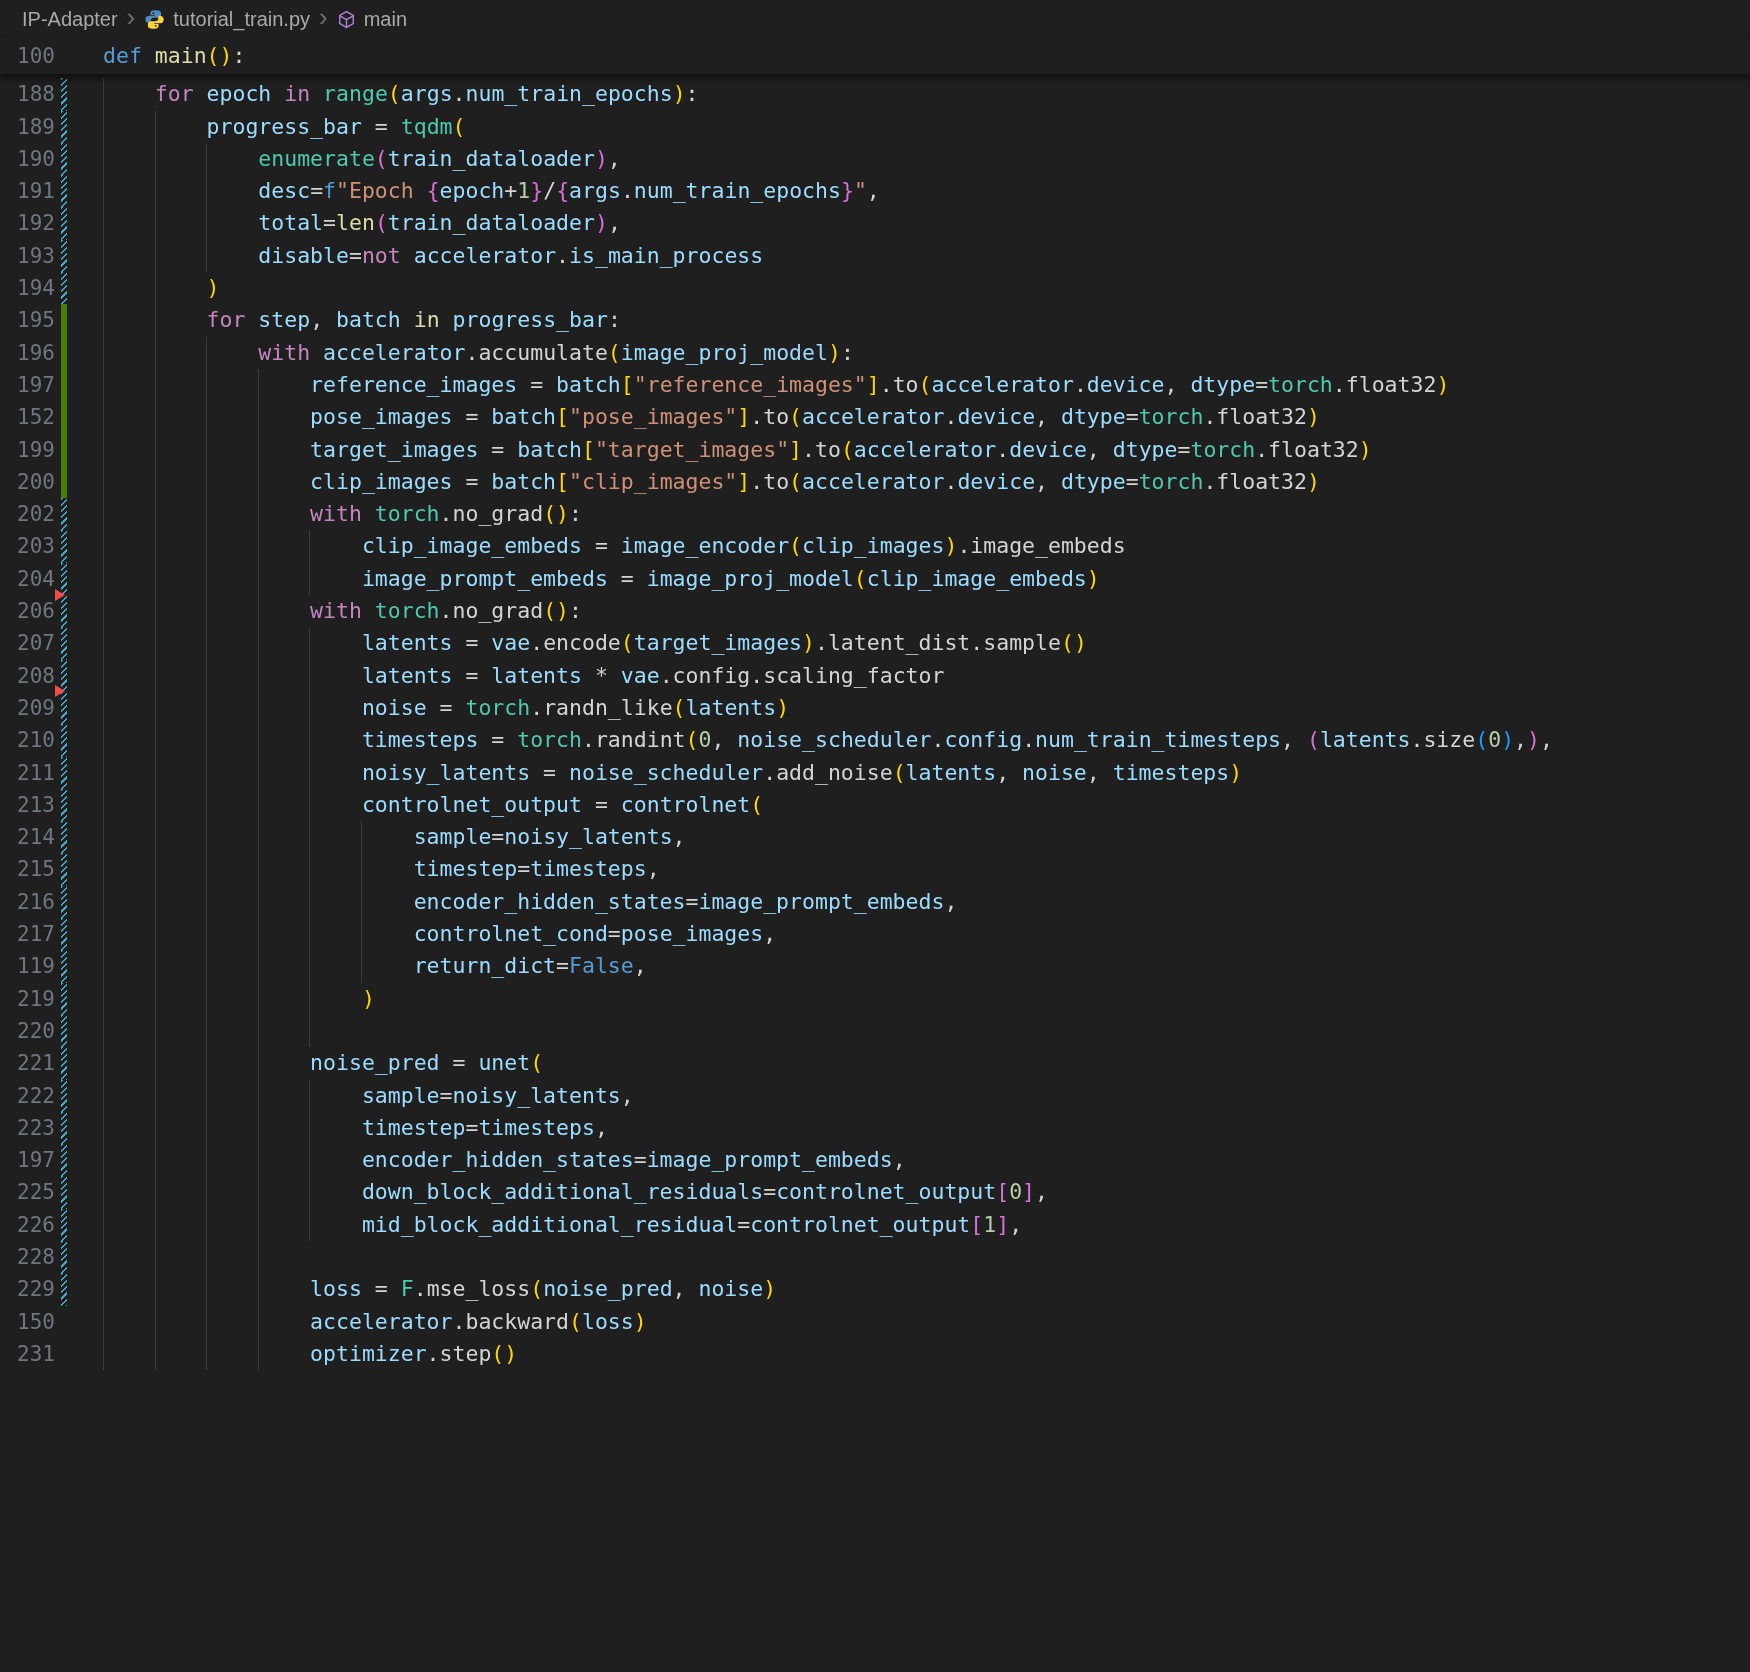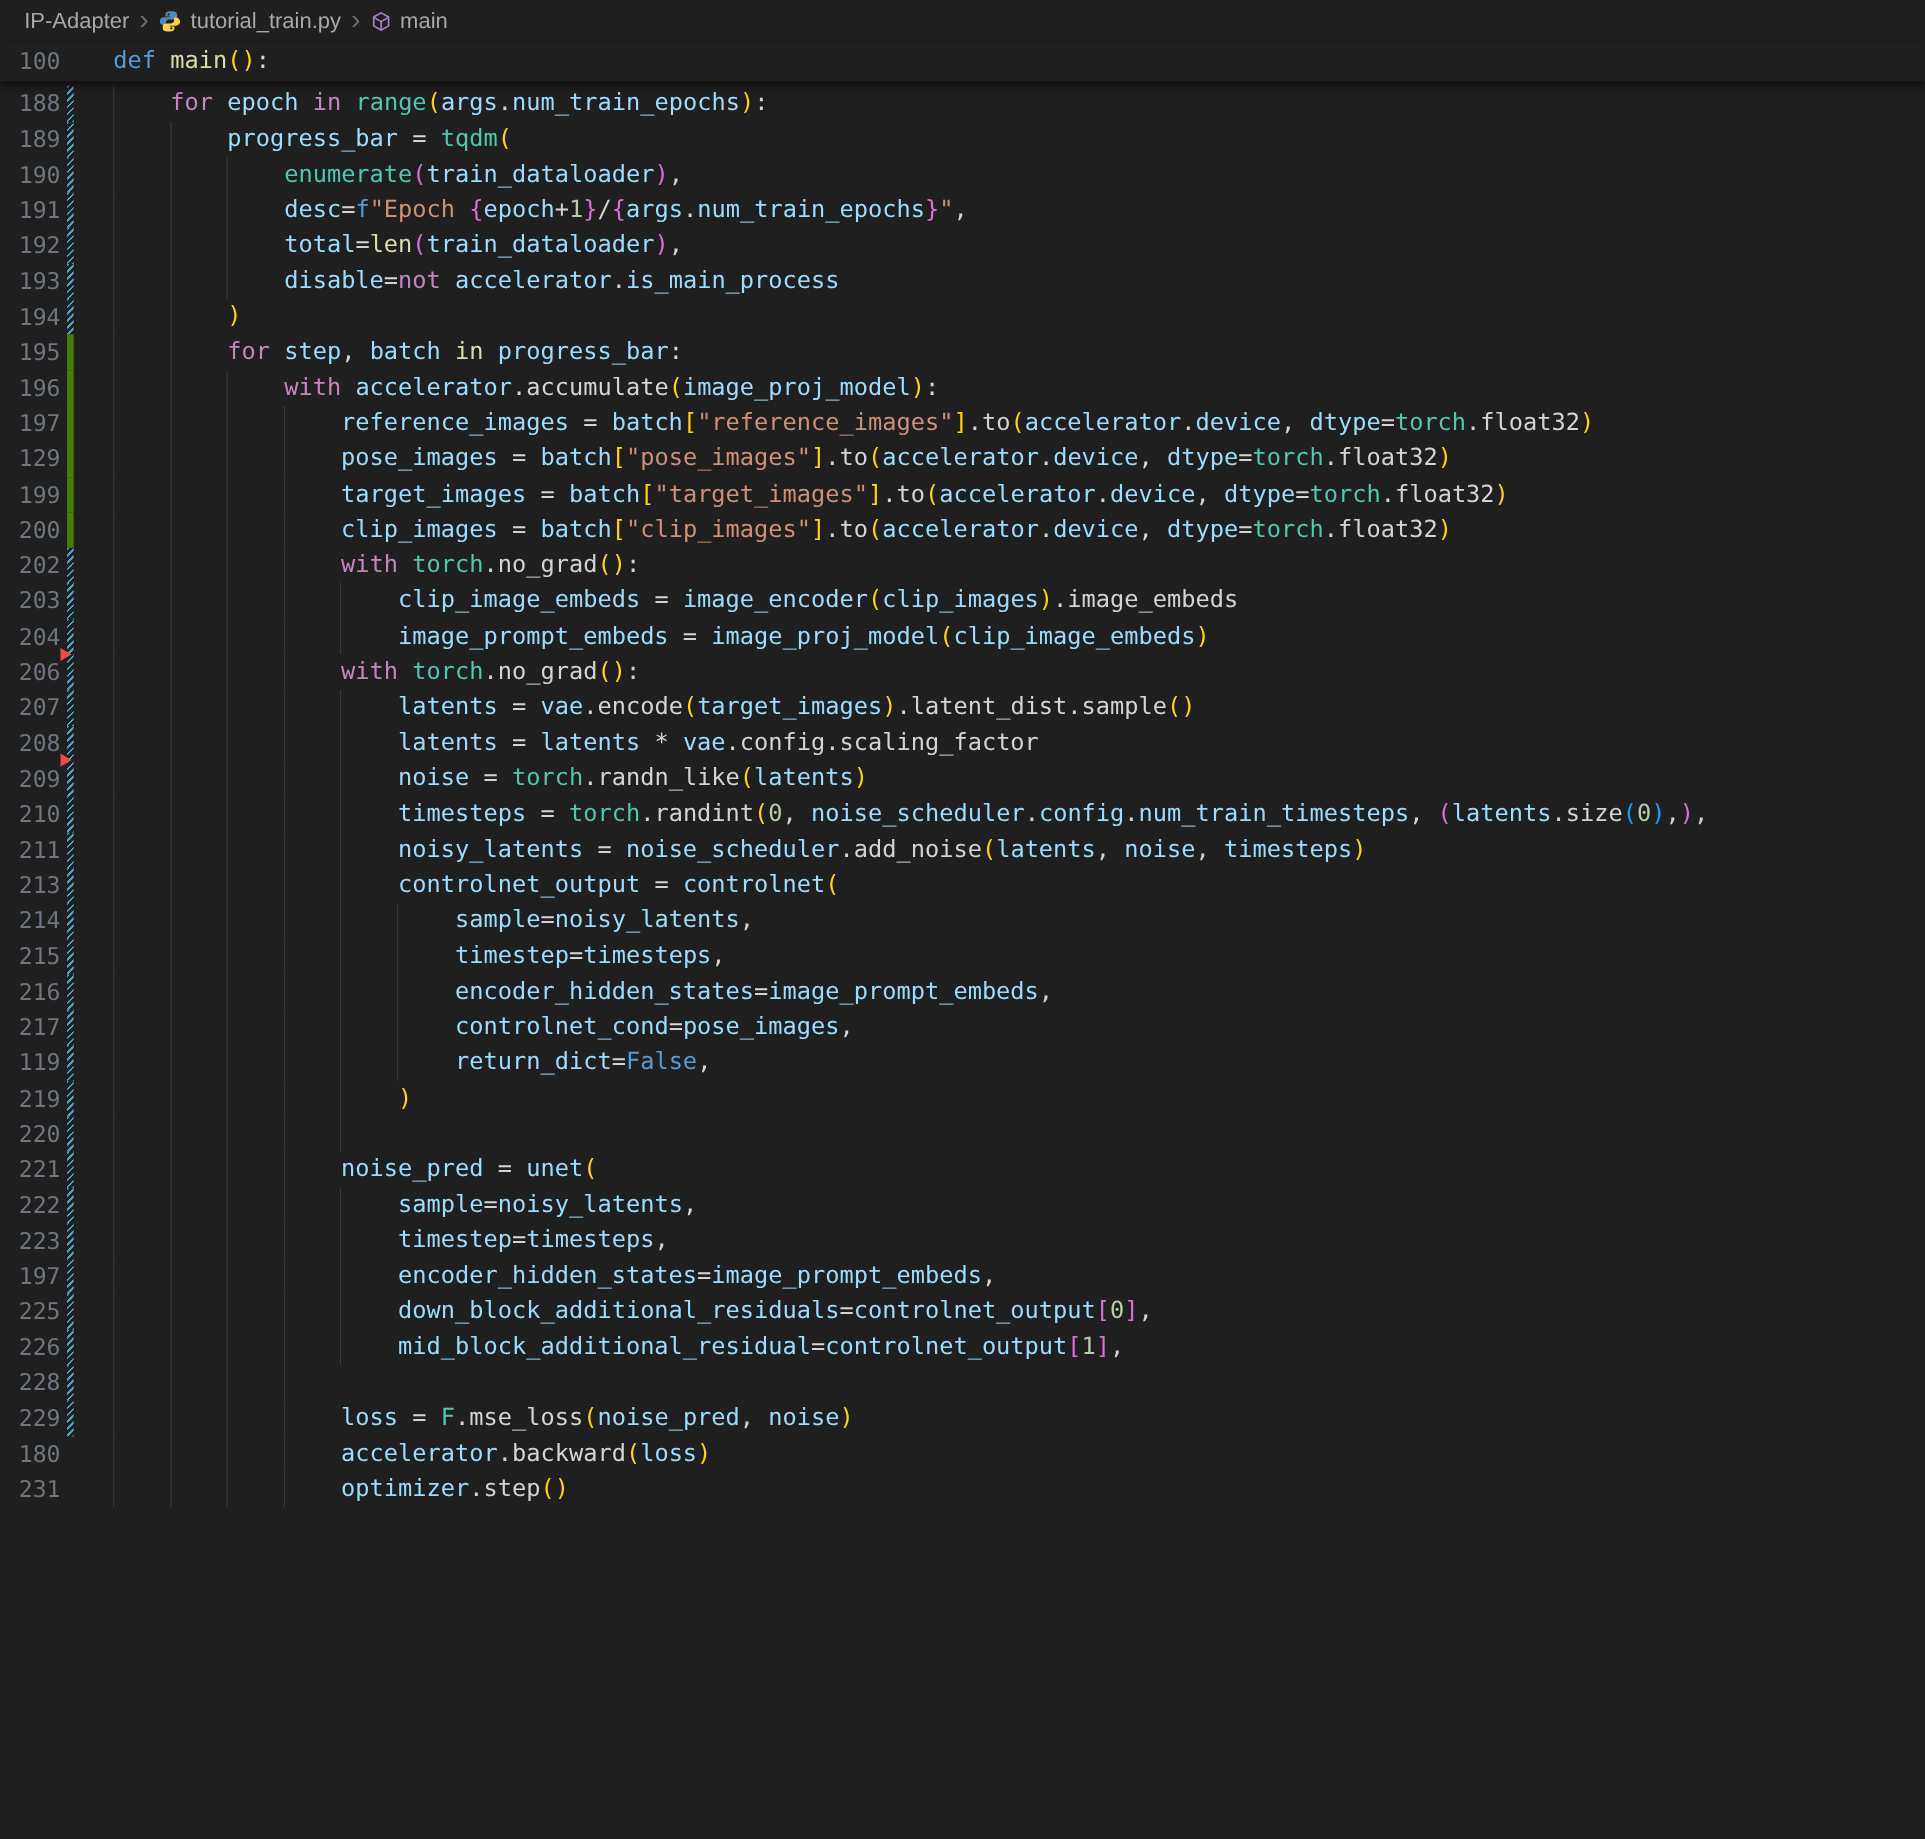--- a/index.html
+++ b/index.html
@@ -122,21 +122,21 @@
       <div class="ln">196</div>
       <div class="deco add"></div>
       <div class="code"><i class="g" style="left: 36px;"></i><i class="g" style="left: 87.6px;"></i><i class="g" style="left: 139.2px;"></i><span>            <span style="color: rgb(197, 134, 192);">with</span><span style="color: rgb(212, 212, 212);"> </span><span style="color: rgb(156, 220, 254);">accelerator</span><span style="color: rgb(212, 212, 212);">.accumulate</span><span style="color: rgb(255, 215, 0);">(</span><span style="color: rgb(156, 220, 254);">image_proj_model</span><span style="color: rgb(255, 215, 0);">)</span><span style="color: rgb(212, 212, 212);">:</span></span></div>
     </div>
     <div class="row">
       <div class="ln">197</div>
       <div class="deco add"></div>
       <div class="code"><i class="g" style="left: 36px;"></i><i class="g" style="left: 87.6px;"></i><i class="g" style="left: 139.2px;"></i><i class="g" style="left: 190.8px;"></i><span>                <span style="color: rgb(156, 220, 254);">reference_images</span><span style="color: rgb(212, 212, 212);"> = </span><span style="color: rgb(156, 220, 254);">batch</span><span style="color: rgb(255, 215, 0);">[</span><span style="color: rgb(206, 145, 120);">"reference_images"</span><span style="color: rgb(255, 215, 0);">]</span><span style="color: rgb(212, 212, 212);">.to</span><span style="color: rgb(255, 215, 0);">(</span><span style="color: rgb(156, 220, 254);">accelerator</span><span style="color: rgb(212, 212, 212);">.</span><span style="color: rgb(156, 220, 254);">device</span><span style="color: rgb(212, 212, 212);">, </span><span style="color: rgb(156, 220, 254);">dtype</span><span style="color: rgb(212, 212, 212);">=</span><span style="color: rgb(78, 201, 176);">torch</span><span style="color: rgb(212, 212, 212);">.float32</span><span style="color: rgb(255, 215, 0);">)</span></span></div>
     </div>
     <div class="row">
-      <div class="ln">129</div>
+      <div class="ln">152</div>
       <div class="deco add"></div>
       <div class="code"><i class="g" style="left: 36px;"></i><i class="g" style="left: 87.6px;"></i><i class="g" style="left: 139.2px;"></i><i class="g" style="left: 190.8px;"></i><span>                <span style="color: rgb(156, 220, 254);">pose_images</span><span style="color: rgb(212, 212, 212);"> = </span><span style="color: rgb(156, 220, 254);">batch</span><span style="color: rgb(255, 215, 0);">[</span><span style="color: rgb(206, 145, 120);">"pose_images"</span><span style="color: rgb(255, 215, 0);">]</span><span style="color: rgb(212, 212, 212);">.to</span><span style="color: rgb(255, 215, 0);">(</span><span style="color: rgb(156, 220, 254);">accelerator</span><span style="color: rgb(212, 212, 212);">.</span><span style="color: rgb(156, 220, 254);">device</span><span style="color: rgb(212, 212, 212);">, </span><span style="color: rgb(156, 220, 254);">dtype</span><span style="color: rgb(212, 212, 212);">=</span><span style="color: rgb(78, 201, 176);">torch</span><span style="color: rgb(212, 212, 212);">.float32</span><span style="color: rgb(255, 215, 0);">)</span></span></div>
     </div>
     <div class="row">
       <div class="ln">199</div>
       <div class="deco add"></div>
       <div class="code"><i class="g" style="left: 36px;"></i><i class="g" style="left: 87.6px;"></i><i class="g" style="left: 139.2px;"></i><i class="g" style="left: 190.8px;"></i><span>                <span style="color: rgb(156, 220, 254);">target_images</span><span style="color: rgb(212, 212, 212);"> = </span><span style="color: rgb(156, 220, 254);">batch</span><span style="color: rgb(255, 215, 0);">[</span><span style="color: rgb(206, 145, 120);">"target_images"</span><span style="color: rgb(255, 215, 0);">]</span><span style="color: rgb(212, 212, 212);">.to</span><span style="color: rgb(255, 215, 0);">(</span><span style="color: rgb(156, 220, 254);">accelerator</span><span style="color: rgb(212, 212, 212);">.</span><span style="color: rgb(156, 220, 254);">device</span><span style="color: rgb(212, 212, 212);">, </span><span style="color: rgb(156, 220, 254);">dtype</span><span style="color: rgb(212, 212, 212);">=</span><span style="color: rgb(78, 201, 176);">torch</span><span style="color: rgb(212, 212, 212);">.float32</span><span style="color: rgb(255, 215, 0);">)</span></span></div>
     </div>
     <div class="row">
       <div class="ln">200</div>
@@ -264,21 +264,21 @@
       <div class="ln">228</div>
       <div class="deco mod"></div>
       <div class="code"><i class="g" style="left: 36px;"></i><i class="g" style="left: 87.6px;"></i><i class="g" style="left: 139.2px;"></i><i class="g" style="left: 190.8px;"></i><span></span></div>
     </div>
     <div class="row">
       <div class="ln">229</div>
       <div class="deco mod"></div>
       <div class="code"><i class="g" style="left: 36px;"></i><i class="g" style="left: 87.6px;"></i><i class="g" style="left: 139.2px;"></i><i class="g" style="left: 190.8px;"></i><span>                <span style="color: rgb(156, 220, 254);">loss</span><span style="color: rgb(212, 212, 212);"> = </span><span style="color: rgb(78, 201, 176);">F</span><span style="color: rgb(212, 212, 212);">.mse_loss</span><span style="color: rgb(255, 215, 0);">(</span><span style="color: rgb(156, 220, 254);">noise_pred</span><span style="color: rgb(212, 212, 212);">, </span><span style="color: rgb(156, 220, 254);">noise</span><span style="color: rgb(255, 215, 0);">)</span></span></div>
     </div>
     <div class="row">
-      <div class="ln">180</div>
+      <div class="ln">150</div>
       <div class="deco "></div>
       <div class="code"><i class="g" style="left: 36px;"></i><i class="g" style="left: 87.6px;"></i><i class="g" style="left: 139.2px;"></i><i class="g" style="left: 190.8px;"></i><span>                <span style="color: rgb(156, 220, 254);">accelerator</span><span style="color: rgb(212, 212, 212);">.backward</span><span style="color: rgb(255, 215, 0);">(</span><span style="color: rgb(156, 220, 254);">loss</span><span style="color: rgb(255, 215, 0);">)</span></span></div>
     </div>
     <div class="row">
       <div class="ln">231</div>
       <div class="deco "></div>
       <div class="code"><i class="g" style="left: 36px;"></i><i class="g" style="left: 87.6px;"></i><i class="g" style="left: 139.2px;"></i><i class="g" style="left: 190.8px;"></i><span>                <span style="color: rgb(156, 220, 254);">optimizer</span><span style="color: rgb(212, 212, 212);">.step</span><span style="color: rgb(255, 215, 0);">(</span><span style="color: rgb(255, 215, 0);">)</span></span></div>
     </div>
   </div>
 

